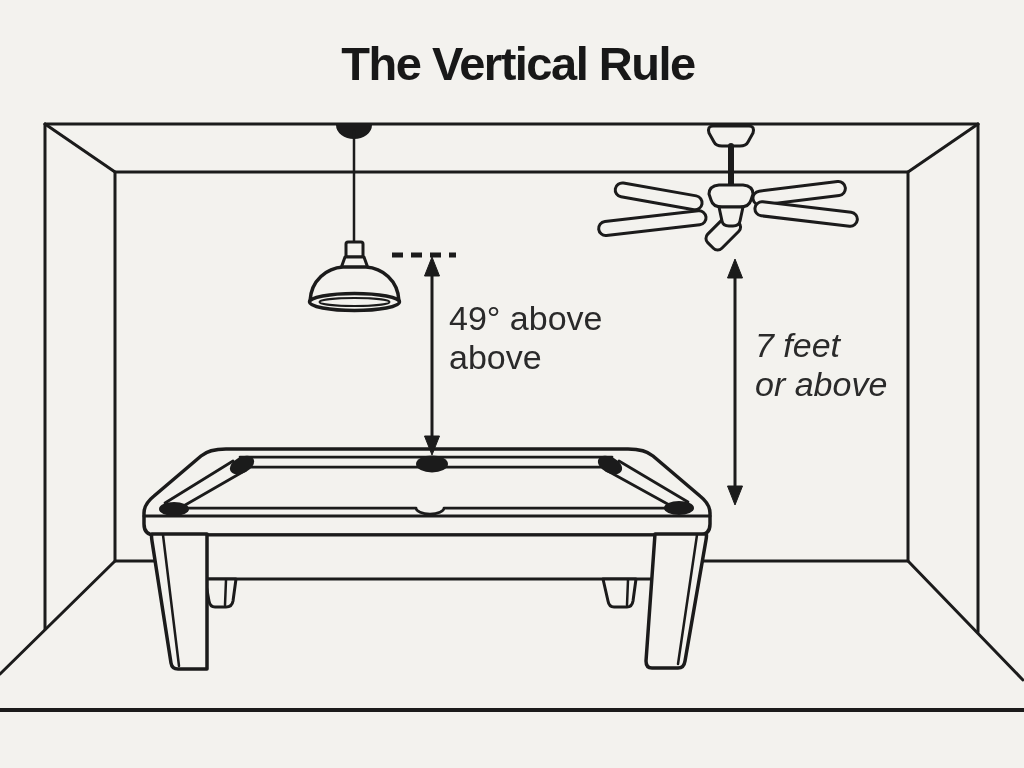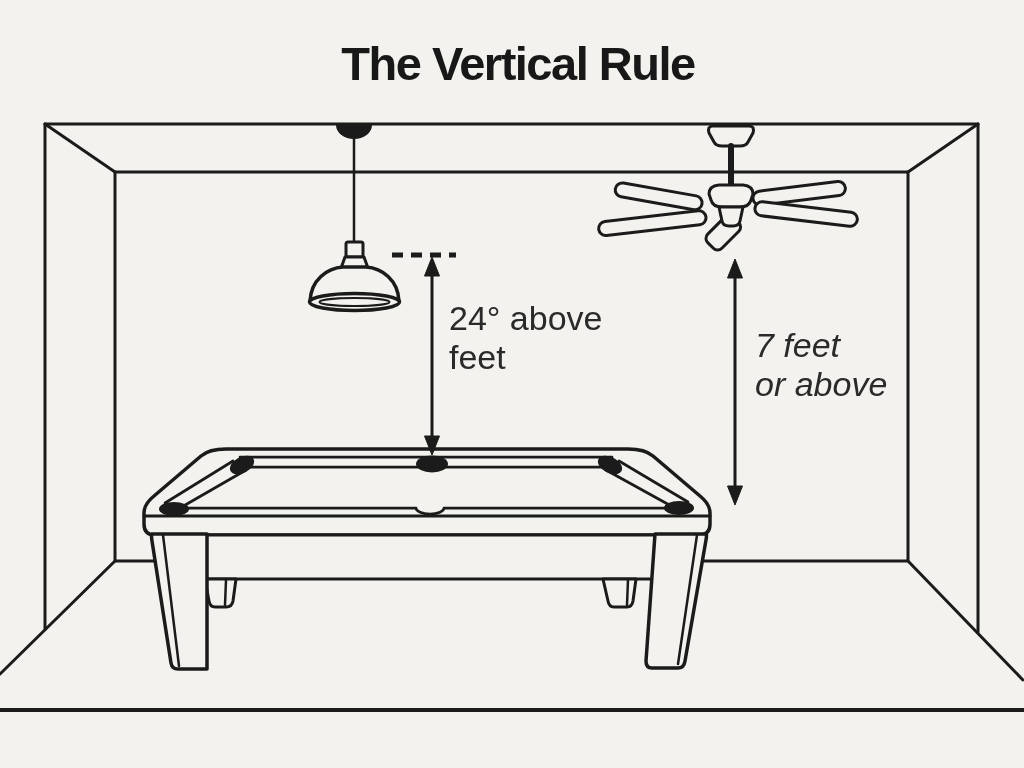--- a/index.html
+++ b/index.html
@@ -113,22 +113,22 @@
     <g stroke="#1b1b1b" fill="#1b1b1b">
       <path d="M735 276 V488" fill="none" stroke-width="3"></path>
       <path d="M735 259 L727.5 278 L742.5 278 Z" stroke-width="1"></path>
       <path d="M735 505 L727.5 486 L742.5 486 Z" stroke-width="1"></path>
     </g>
   </svg>
 
   <div class="diagram-title">The Vertical Rule</div>
 
   <div class="dim-label label-pendant">
-    <span>24° above</span>
-    <span>feet</span>
+    <span>49° above</span>
+    <span>above</span>
   </div>
 
   <div class="dim-label label-fan">
     <span>7 feet</span>
     <span>or above</span>
   </div>
 
 </div>
 
 </body></html>

